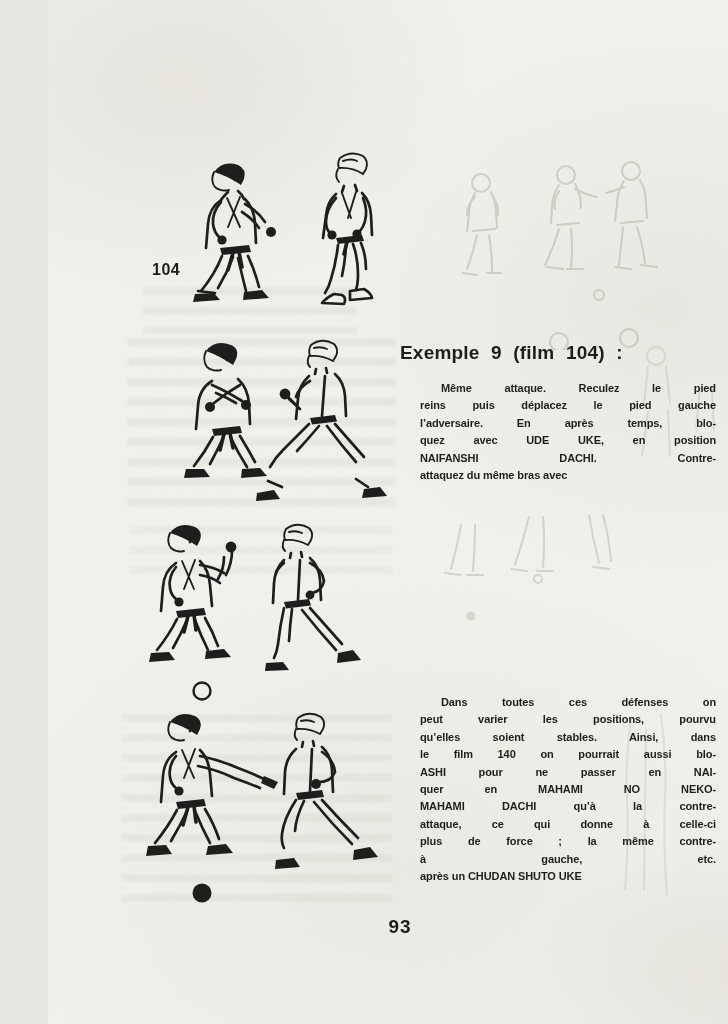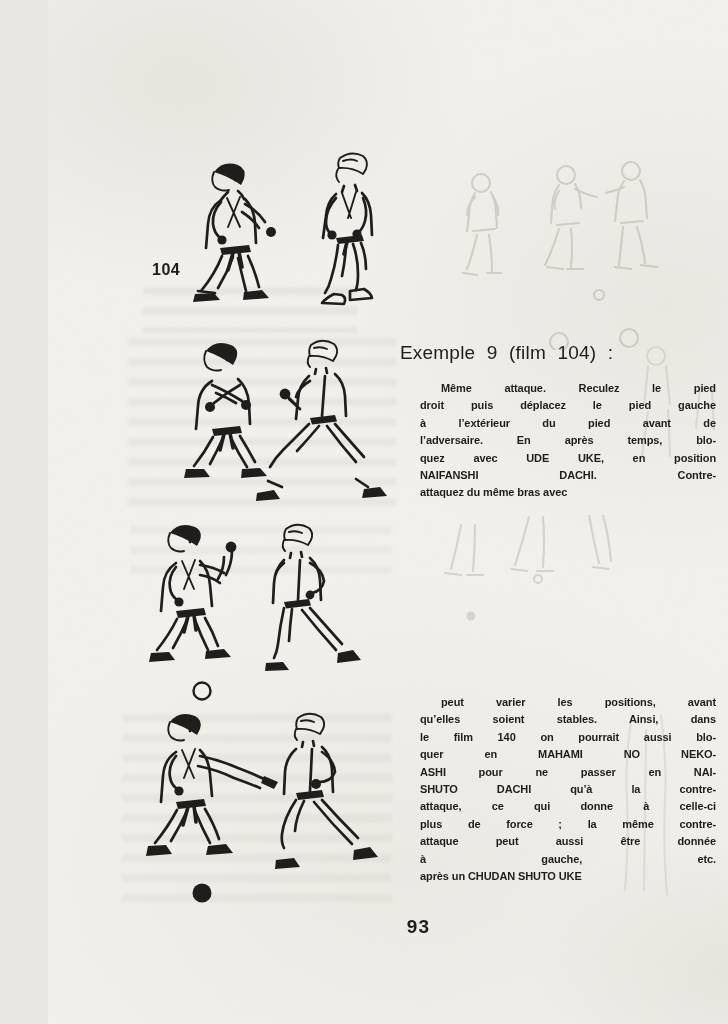--- a/index.html
+++ b/index.html
@@ -25,29 +25,29 @@
   .gfl{fill:rgba(148,143,126,.55);stroke:none;}
   .ghost{filter:blur(.5px);}
   .bleed{
     background:repeating-linear-gradient(to bottom,
       rgba(130,124,108,.17) 0px, rgba(130,124,108,.17) 8px,
       rgba(130,124,108,0) 8px, rgba(130,124,108,0) 20px);
     filter:blur(1.4px);
   }
   
   .heading{left:352px;top:342px;width:300px;font-size:19px;line-height:22px;letter-spacing:.2px;word-spacing:6px;white-space:nowrap;}
-  .heading .hb{font-weight:400;}
-  .heading .hr{font-weight:400;}
+  .heading .hb{font-weight:700;}
+  .heading .hr{font-weight:700;}
   .para{left:372px;width:296px;font-weight:700;font-size:11px;line-height:17.4px;letter-spacing:-.1px;}
   #para1{top:380px;}
   #para2{top:694px;}
   .pline{text-align:justify;text-align-last:justify;height:17.4px;overflow:visible;white-space:nowrap;}
   .pline:last-child{text-align-last:left;}
   .pline:first-child{text-indent:21px;}
-  #page-number{left:322px;top:916px;width:60px;text-align:right;font-weight:700;font-size:19px;letter-spacing:1px;}
+  #page-number{left:322px;top:916px;width:60px;text-align:center;font-weight:700;font-size:19px;letter-spacing:1px;}
   #figure-label{left:104px;top:261px;font-weight:700;font-size:16px;letter-spacing:.5px;}
   .noise{left:0;top:0;opacity:.5;pointer-events:none;}
 </style>
 </head>
 <body>
 
 <div id="page">
 
   <div class="abs bleed" style="left:95px;top:287px;width:214px;height:46px;opacity:.55;"></div>
   <div class="abs bleed" style="left:80px;top:338px;width:268px;height:180px;opacity:.5;"></div>
@@ -218,38 +218,37 @@
     </g>
     <circle class="fl" cx="84" cy="183" r="9.5"></circle>
   </svg>
 
   <div class="abs heading">
     <span class="hb">Exemple 9</span><span class="hr"> (film 104) :</span>
   </div>
 
   <div id="para1" class="abs para">
       <div class="pline">Même attaque. Reculez le pied</div>
-      <div class="pline">droit puis déplacez le pied gauche</div>
-      <div class="pline">à l’extérieur du pied avant de</div>
+      <div class="pline">reins puis déplacez le pied gauche</div>
       <div class="pline">l’adversaire. En après temps, blo-</div>
       <div class="pline">quez avec UDE UKE, en position</div>
       <div class="pline">NAIFANSHI DACHI. Contre-</div>
       <div class="pline">attaquez du même bras avec</div>
     </div>
 
   <div id="para2" class="abs para">
-      <div class="pline">peut varier les positions, avant</div>
+      <div class="pline">Dans toutes ces défenses on</div>
+      <div class="pline">peut varier les positions, pourvu</div>
       <div class="pline">qu’elles soient stables. Ainsi, dans</div>
       <div class="pline">le film 140 on pourrait aussi blo-</div>
+      <div class="pline">ASHI pour ne passer en NAI-</div>
       <div class="pline">quer en MAHAMI NO NEKO-</div>
-      <div class="pline">ASHI pour ne passer en NAI-</div>
-      <div class="pline">SHUTO DACHI qu’à la contre-</div>
+      <div class="pline">MAHAMI DACHI qu’à la contre-</div>
       <div class="pline">attaque, ce qui donne à celle-ci</div>
       <div class="pline">plus de force ; la même contre-</div>
-      <div class="pline">attaque peut aussi être donnée</div>
       <div class="pline">à gauche, etc.</div>
       <div class="pline">après un CHUDAN SHUTO UKE</div>
     </div>
 
   <div id="page-number" class="abs">93</div>
 
   <svg class="abs noise" width="728" height="1024">
     <filter id="paperNoise">
       <feTurbulence type="fractalNoise" baseFrequency="0.8" numOctaves="2" stitchTiles="stitch"></feTurbulence>
       <feColorMatrix type="matrix" values="0 0 0 0 0.45  0 0 0 0 0.44  0 0 0 0 0.40  0 0 0 0.06 0"></feColorMatrix>

